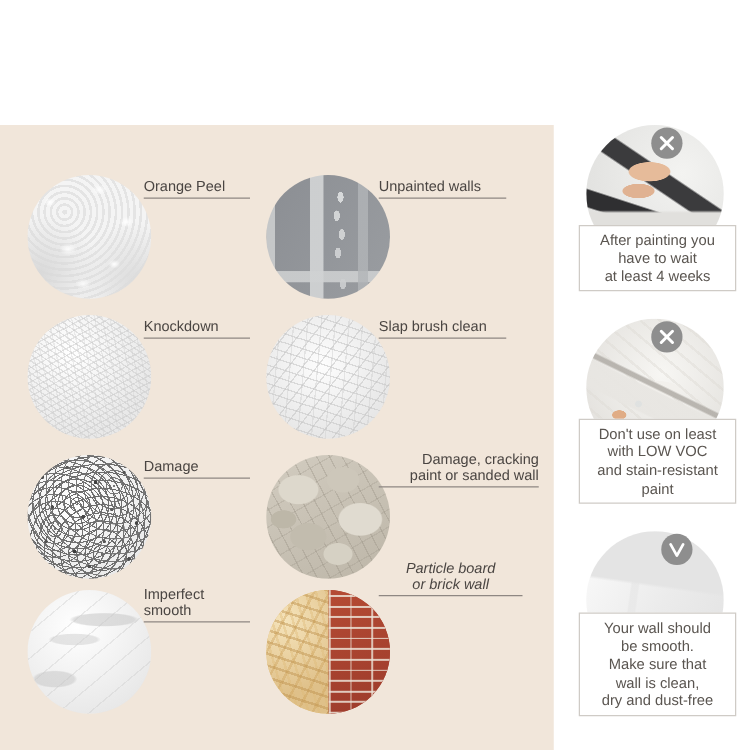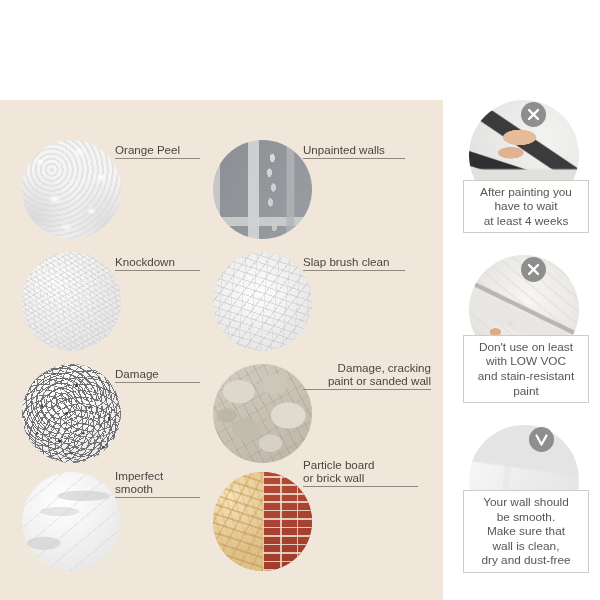--- a/index.html
+++ b/index.html
@@ -262,21 +262,21 @@
       <div class="circle tx-imperfect" style="left:22px;top:372px;"></div>
       <div class="label" style="left:115px;top:369px;width:85px;text-align:left;">Imperfect
 smooth</div>
     </div>
 
     <div class="cell">
       <div class="circle" style="left:213px;top:372px;">
         <div class="tx-particle-left"></div>
         <div class="tx-particle-right"></div>
       </div>
-      <div class="label" style="left:303px;top:358px;width:115px;">Particle board
+      <div class="label" style="left:303px;top:348px;width:115px;text-align:center;font-style:italic;">Particle board
 or brick wall</div>
     </div>
 
   </div>
 
   <div class="card">
     <div class="card-photo ph-hand" style="left:469px;top:100px;"></div>
     <div class="badge" style="left:521px;top:102px;">
       <svg width="25" height="25" viewBox="0 0 25 25" aria-hidden="true">
         <line x1="8" y1="8" x2="17" y2="17" stroke="#ffffff" stroke-width="2.4" stroke-linecap="round"></line>

